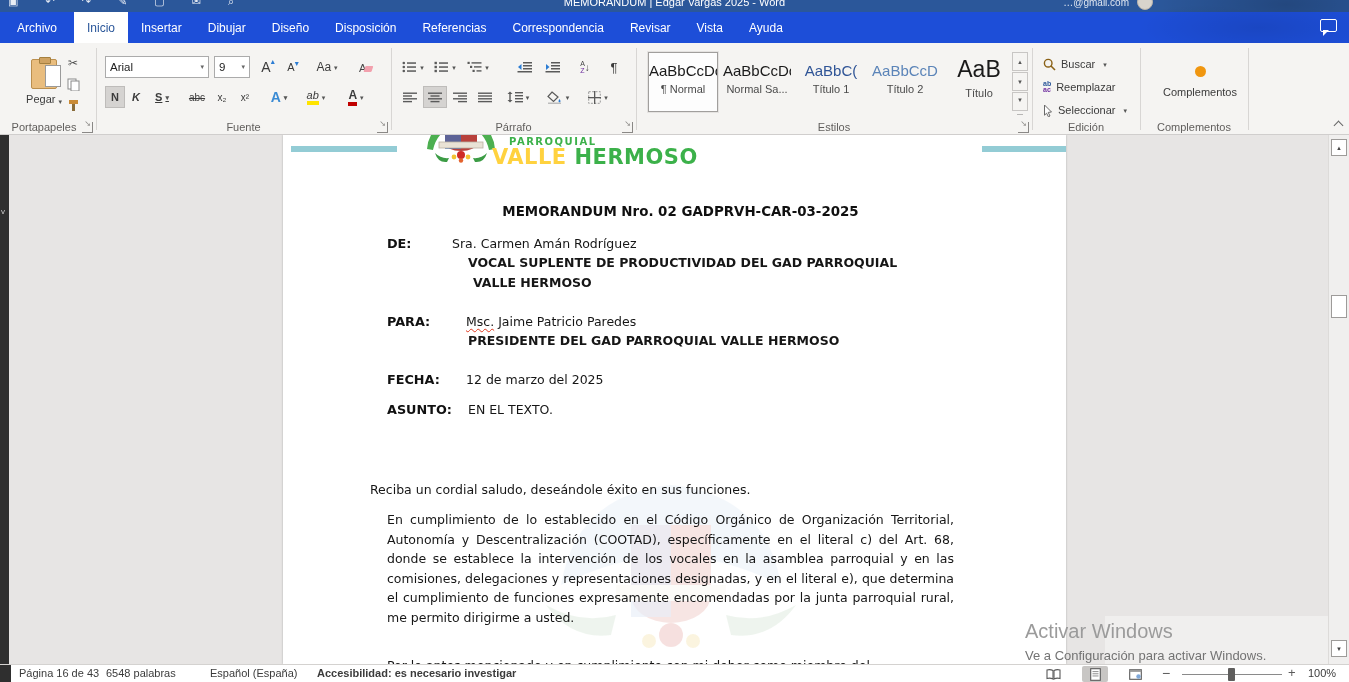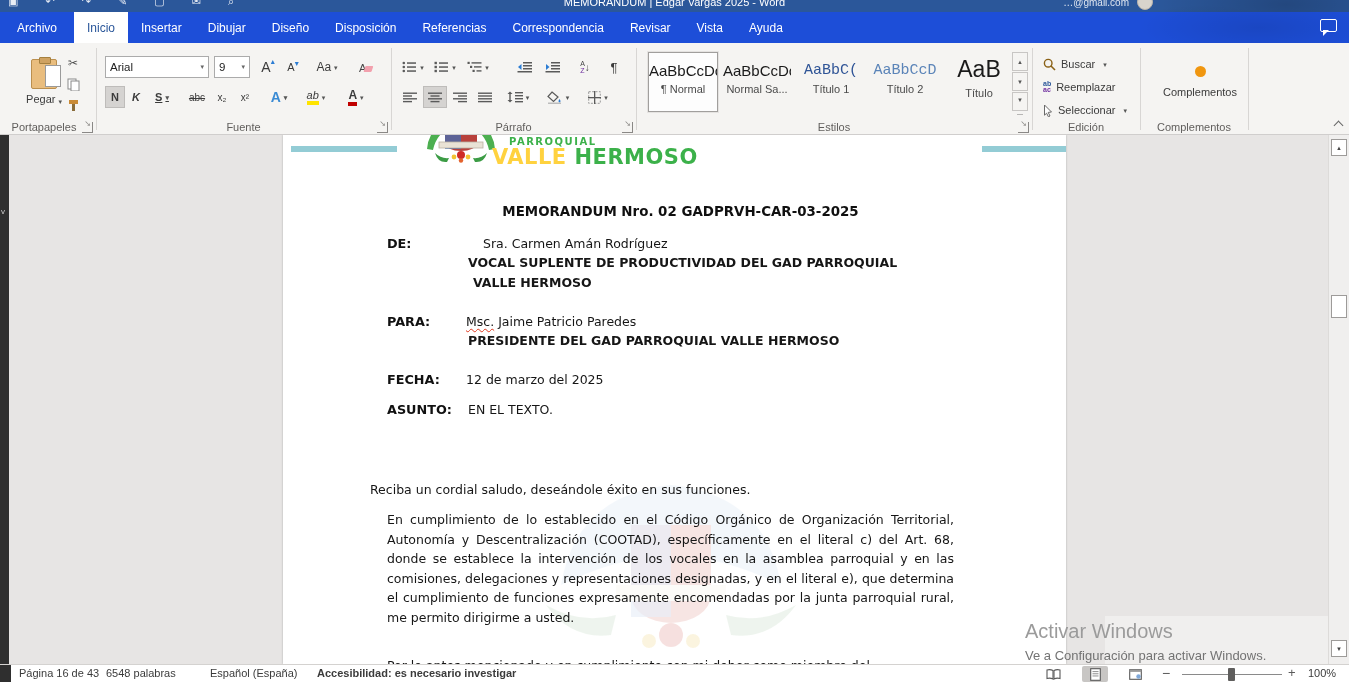--- a/index.html
+++ b/index.html
@@ -48,21 +48,21 @@
   .clipb::before{content:"";position:absolute;left:7px;top:-3px;width:10px;height:5px;background:#cfa261;border:1px solid #a5803f;border-radius:1px;}
   .clipb .sheet{position:absolute;right:-5px;top:5px;width:16px;height:22px;background:#fff;border:1px solid #9a9a9a;}
 
   
   .ict{font-size:12px;color:#4a4a4a;}
 
   
   .stylecard{position:absolute;top:9px;width:70px;height:60px;border:1px solid transparent;text-align:center;cursor:pointer;}
   .stylecard.sel{border:1px solid #a19f9d;outline:1px solid #e5e3e1;background:#fdfdfd;}
   .stylecard .prev{margin-top:9px;font-size:15px;white-space:nowrap;overflow:hidden;color:#1a1a1a;}
-  .stylecard .prev.blue{color:#2f5496;font-family:Liberation Mono, monospace;}
+  .stylecard .prev.blue{color:#2f5496;}
   .stylecard .prev.big{font-size:23px;margin-top:3px;}
   .stylecard .nm{margin-top:4px;font-size:11px;color:#4a4a4a;white-space:nowrap;overflow:hidden;}
   .sgbtn{position:absolute;left:0;width:16px;height:19px;background:#f5f4f2;border:1px solid #c8c6c4;font-size:6px;color:#555;text-align:center;line-height:18px;cursor:pointer;}
 
   
   svg.ic{display:block;}
 
   
   .docarea{position:absolute;left:0;top:135px;width:1349px;height:529px;background:#e7e5e4;overflow:hidden;}
   .leftstrip{position:absolute;left:0;top:0;width:9px;height:529px;background:#2f2f2f;color:#cfcfcf;font-size:8px;}
@@ -420,21 +420,21 @@
         <path d="M110 60 h40 v92 h-40 Z" fill="#7f9fd0" opacity="0.7"></path>
         <rect x="95" y="120" width="110" height="16" fill="#efe8d8"></rect>
         <circle cx="150" cy="170" r="12" fill="#d05048"></circle>
         <circle cx="128" cy="176" r="7" fill="#e8c24a"></circle>
         <circle cx="172" cy="176" r="7" fill="#e8c24a"></circle>
       </svg>
 
       <div class="memo-title" style="top:69px;">MEMORANDUM Nro. 02 GADPRVH-CAR-03-2025</div>
 
       <div class="abs dlabel" style="left:104px;top:101px;">DE:</div>
-      <div class="abs doc" style="left:200px;top:101px;">Sra. Carmen Amán Rodríguez</div>
+      <div class="abs doc" style="left:169px;top:101px;">Sra. Carmen Amán Rodríguez</div>
       <div class="abs doc b" style="left:185px;top:120px;">VOCAL SUPLENTE DE PRODUCTIVIDAD DEL GAD PARROQUIAL</div>
       <div class="abs doc b" style="left:190px;top:140px;">VALLE HERMOSO</div>
 
       <div class="abs dlabel" style="left:104px;top:179px;">PARA:</div>
       <div class="abs doc" style="left:183px;top:179px;"><span class="wavy">Msc.</span><span> Jaime Patricio Paredes</span></div>
       <div class="abs doc b" style="left:185px;top:198px;">PRESIDENTE DEL GAD PARROQUIAL VALLE HERMOSO</div>
 
       <div class="abs dlabel" style="left:104px;top:237px;">FECHA:</div>
       <div class="abs doc" style="left:183px;top:237px;">12 de marzo del 2025</div>
 

